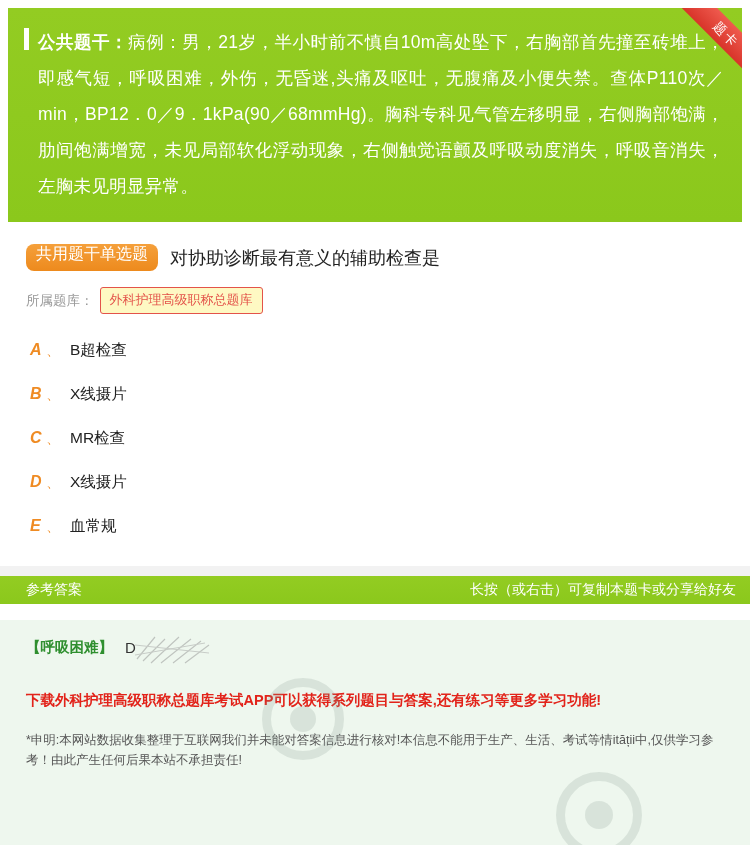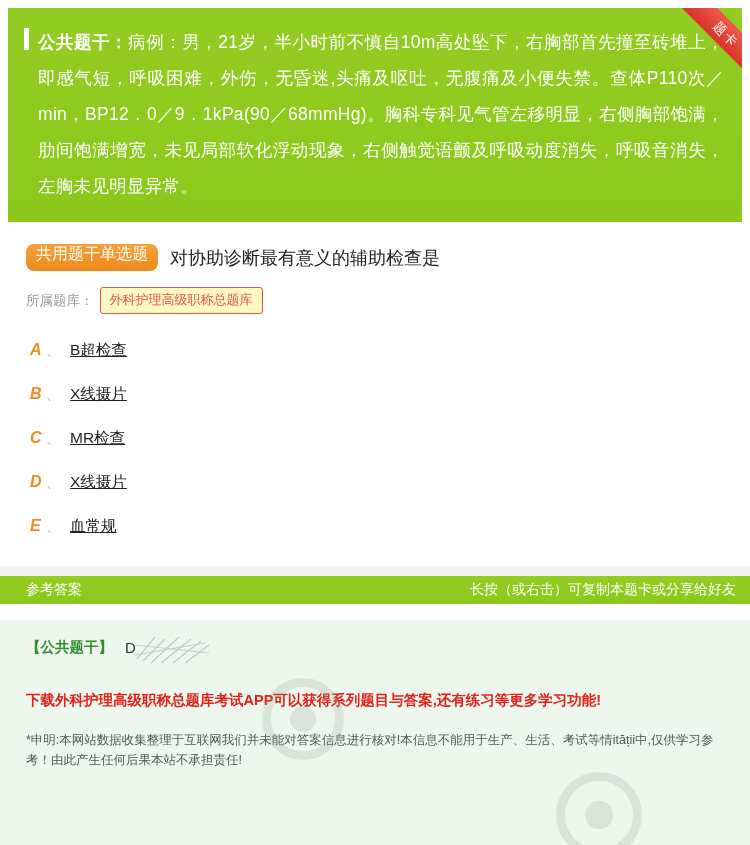--- a/index.html
+++ b/index.html
@@ -122,21 +122,20 @@
     width: 14px;
   }
   .opt-sep {
     color: #ef8b23;
     font-size: 14px;
     margin: 0 10px 0 2px;
   }
   .opt-text {
     color: #222;
     font-size: 15.5px;
-    text-decoration: underline;
   }
 
   
   .divider {
     position: absolute;
     left: 0; right: 0;
     top: 566px;
     height: 10px;
     background: #f2f2f2;
   }
@@ -279,21 +278,21 @@
 
   <div class="ans-header">
     <span>参考答案</span>
     <span>长按（或右击）可复制本题卡或分享给好友</span>
   </div>
 
   <div class="ans-body">
     <div class="ans-inner">
 
       <div class="ans-line">
-        <span class="ans-key">【公共题干】</span>
+        <span class="ans-key">【呼吸困难】</span>
         <span class="ans-val">
           <span>D</span>
           <svg class="scribble" viewBox="0 0 76 32">
             <path d="M2 26 L20 4 M8 28 L30 6 M16 30 L44 4 M26 30 L56 6 M38 30 L66 8 M50 30 L74 12" stroke="#888" stroke-width="1.2" fill="none"></path>
             <path d="M0 12 L74 20 M0 22 L70 10" stroke="#999" stroke-width="1" fill="none"></path>
           </svg>
         </span>
       </div>
 
 

